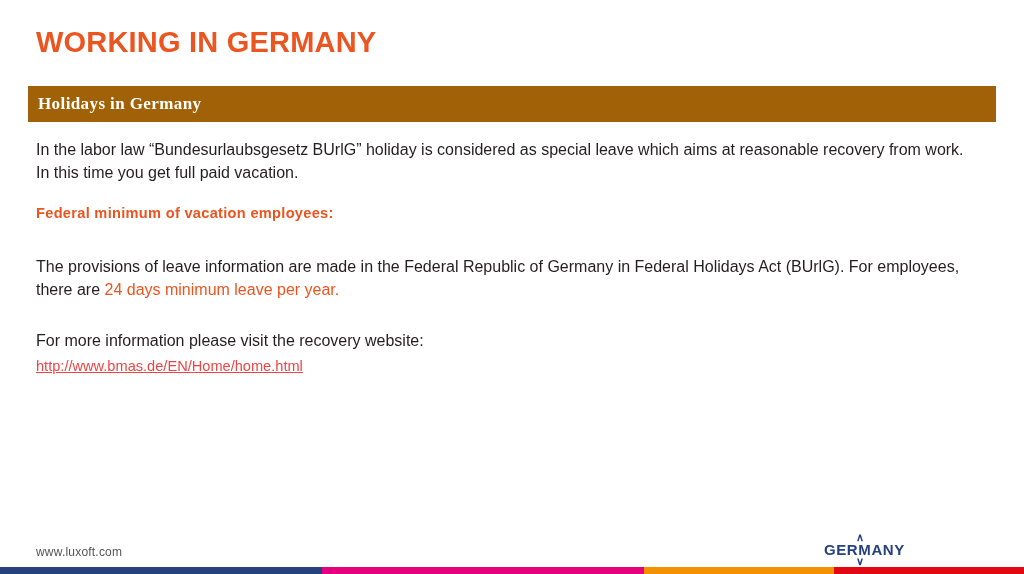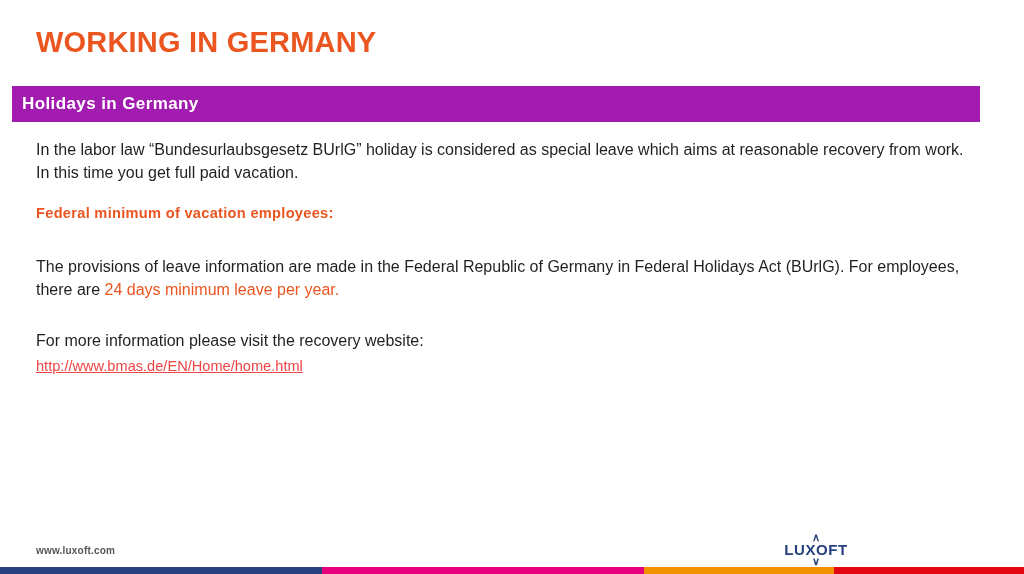--- a/index.html
+++ b/index.html
@@ -12,39 +12,41 @@
     background: #ffffff;
     font-family: "Liberation Sans", sans-serif;
     overflow: hidden;
     position: relative;
   }
   .slide {
     position: relative;
     width: 880px;
     height: 574px;
     background: #ffffff;
+    padding-left: 44px;
   }
   .slide-title {
     position: absolute;
     left: 36px;
     top: 26px;
     font-size: 29px;
     font-weight: bold;
     color: #ea5520;
     letter-spacing: 0.2px;
     text-transform: uppercase;
     white-space: nowrap;
   }
   .section-bar {
     position: absolute;
-    left: 12px;
+    left: 28px;
     top: 86px;
     width: 968px;
     height: 36px;
-    background: #a21caf;
+    background: #a16207;
+    font-family: Liberation Serif, serif;
   }
   .section-bar-label {
     position: absolute;
     left: 10px;
     top: 8px;
     color: #ffffff;
     font-size: 17px;
     font-weight: bold;
     letter-spacing: 0.4px;
   }
@@ -85,23 +87,23 @@
     margin-top: 6px;
     font-size: 14.6px;
     color: #ef4444;
     text-decoration: underline;
     cursor: pointer;
   }
   .footer-url {
     position: absolute;
     left: 36px;
     top: 545px;
-    font-size: 10px;
+    font-size: 12px;
     color: #555555;
-    font-weight: bold;
+    font-weight: normal;
     letter-spacing: 0.2px;
   }
   .logo {
     position: absolute;
     right: 28px;
     top: 533px;
     width: 72px;
     height: 34px;
     color: #26417e;
     text-align: center;
@@ -157,21 +159,21 @@
     <p class="para para-moreinfo">For more information please visit the recovery website:</p>
 
     <a class="link">http://www.bmas.de/EN/Home/home.html</a>
 
   </div>
 
   <div class="footer-url">www.luxoft.com</div>
 
   <div class="logo">
     <div class="logo-caret-top">∧</div>
-    <div class="logo-text">LUXOFT</div>
+    <div class="logo-text">GERMANY</div>
     <div class="logo-caret-bottom">∨</div>
   </div>
 
   <div class="color-strip">
       <span style="background: rgb(38, 65, 126); width: 322px;"></span>
       <span style="background: rgb(230, 0, 126); width: 322px;"></span>
       <span style="background: rgb(243, 146, 0); width: 190px;"></span>
       <span style="background: rgb(227, 6, 19); width: 190px;"></span>
     </div>
 

